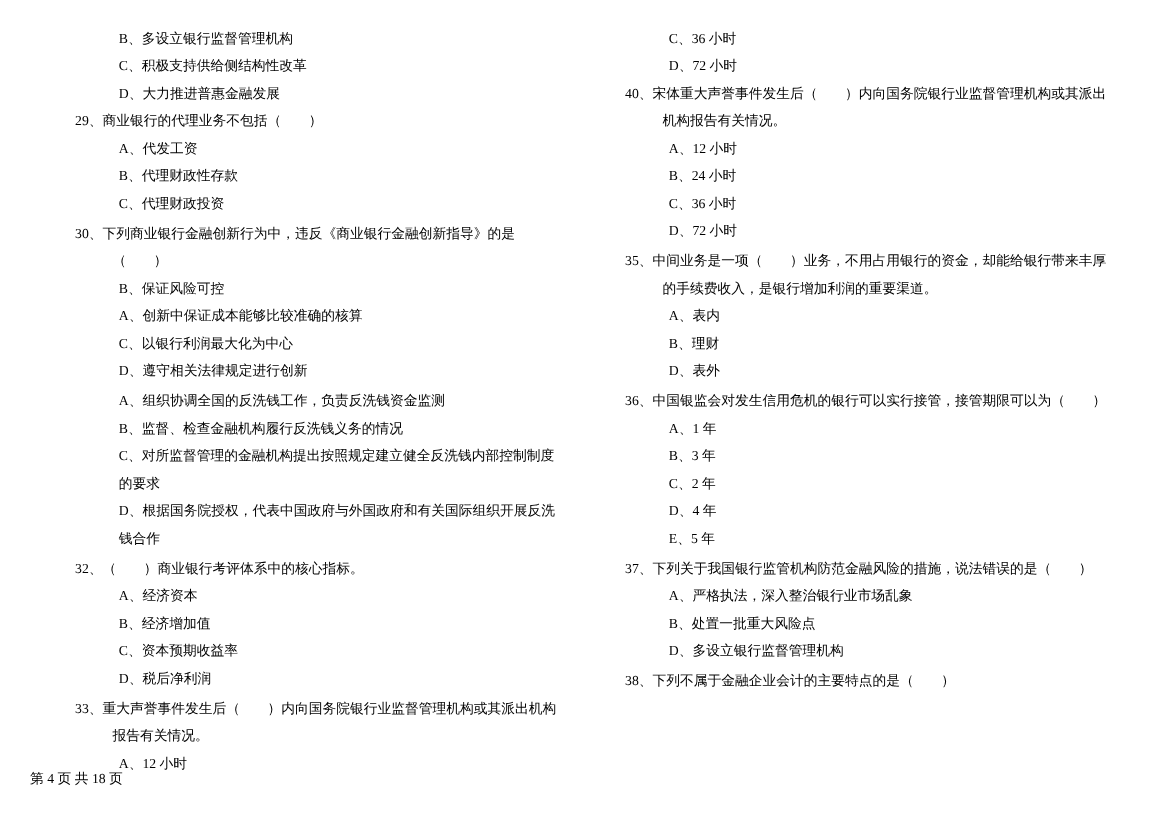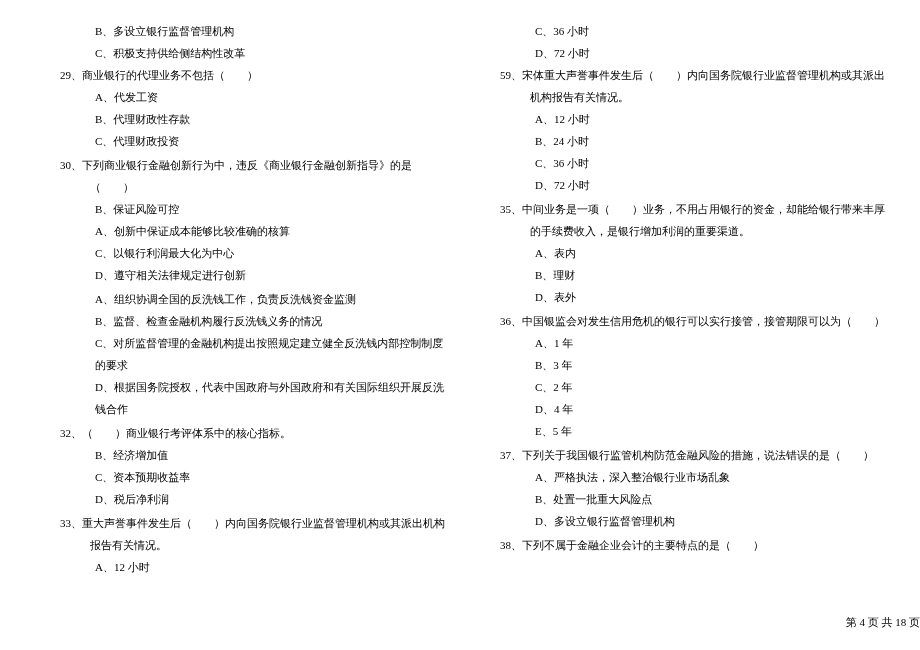--- a/index.html
+++ b/index.html
@@ -31,31 +31,33 @@
       margin-left: 30px;
     }
     .option {
       padding-left: 65px;
     }
     .footer {
       position: absolute;
       bottom: 20px;
       left: 0;
       right: 0;
-      text-align: right;
+      text-align: left;
       font-size: 11px;
+      padding-left: 24px;
     }
   </style>
 </head>
 <body>
 
 <div class="page">
   <div class="column">
     <div class="option">B、多设立银行监督管理机构</div>
     <div class="option">C、积极支持供给侧结构性改革</div>
+    <div class="option">D、大力推进普惠金融发展</div>
 
     <div class="question">
       <div class="q-text">29、商业银行的代理业务不包括（　　）</div>
       <div class="option">A、代发工资</div>
       <div class="option">B、代理财政性存款</div>
       <div class="option">C、代理财政投资</div>
     </div>
 
     <div class="question">
       <div class="q-text">30、下列商业银行金融创新行为中，违反《商业银行金融创新指导》的是（　　）</div>
@@ -67,38 +69,39 @@
 
     <div class="question">
       <div class="option">A、组织协调全国的反洗钱工作，负责反洗钱资金监测</div>
       <div class="option">B、监督、检查金融机构履行反洗钱义务的情况</div>
       <div class="option">C、对所监督管理的金融机构提出按照规定建立健全反洗钱内部控制制度的要求</div>
       <div class="option">D、根据国务院授权，代表中国政府与外国政府和有关国际组织开展反洗钱合作</div>
     </div>
 
     <div class="question">
       <div class="q-text">32、（　　）商业银行考评体系中的核心指标。</div>
+      <div class="option">A、经济资本</div>
       <div class="option">B、经济增加值</div>
       <div class="option">C、资本预期收益率</div>
       <div class="option">D、税后净利润</div>
     </div>
 
     <div class="question">
       <div class="q-text">33、重大声誉事件发生后（　　）内向国务院银行业监督管理机构或其派出机构报告有关情况。</div>
       <div class="option">A、12 小时</div>
 
     </div>
   </div>
 
   <div class="column">
     <div class="option">C、36 小时</div>
     <div class="option">D、72 小时</div>
 
     <div class="question">
-      <div class="q-text">59、宋体重大声誉事件发生后（　　）内向国务院银行业监督管理机构或其派出机构报告有关情况。</div>
+      <div class="q-text">40、宋体重大声誉事件发生后（　　）内向国务院银行业监督管理机构或其派出机构报告有关情况。</div>
       <div class="option">A、12 小时</div>
       <div class="option">B、24 小时</div>
       <div class="option">C、36 小时</div>
       <div class="option">D、72 小时</div>
     </div>
 
     <div class="question">
       <div class="q-text">35、中间业务是一项（　　）业务，不用占用银行的资金，却能给银行带来丰厚的手续费收入，是银行增加利润的重要渠道。</div>
       <div class="option">A、表内</div>
       <div class="option">B、理财</div>

